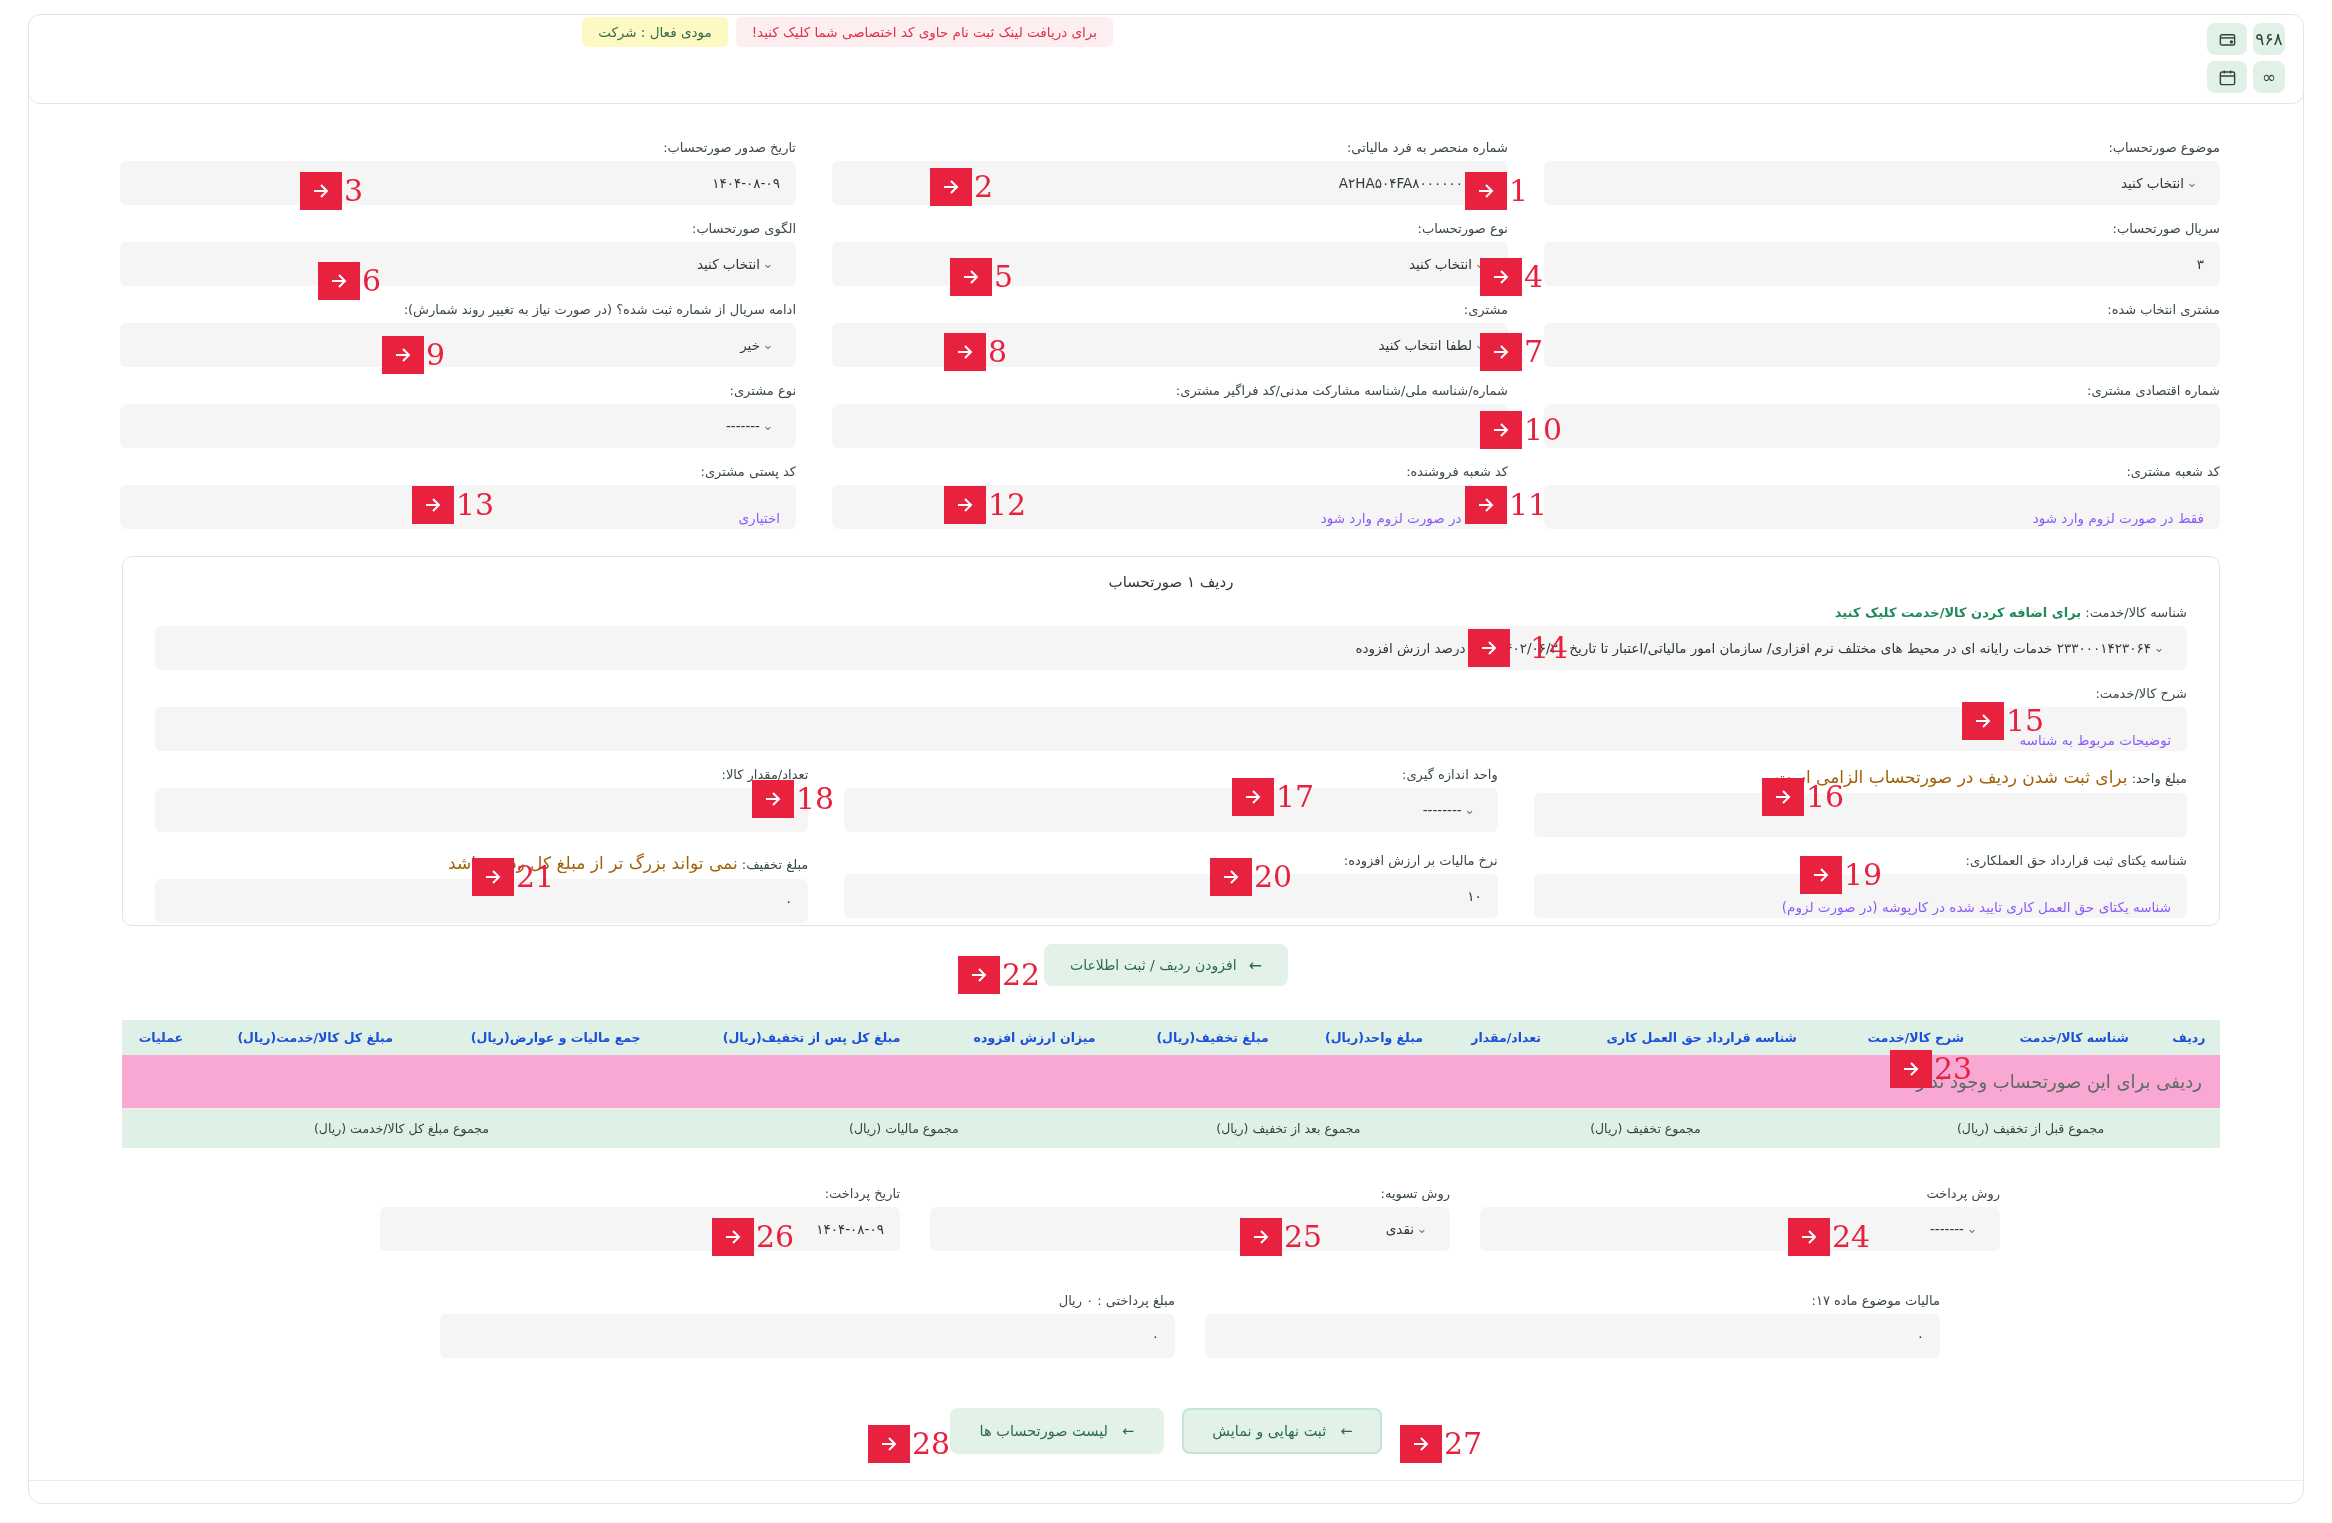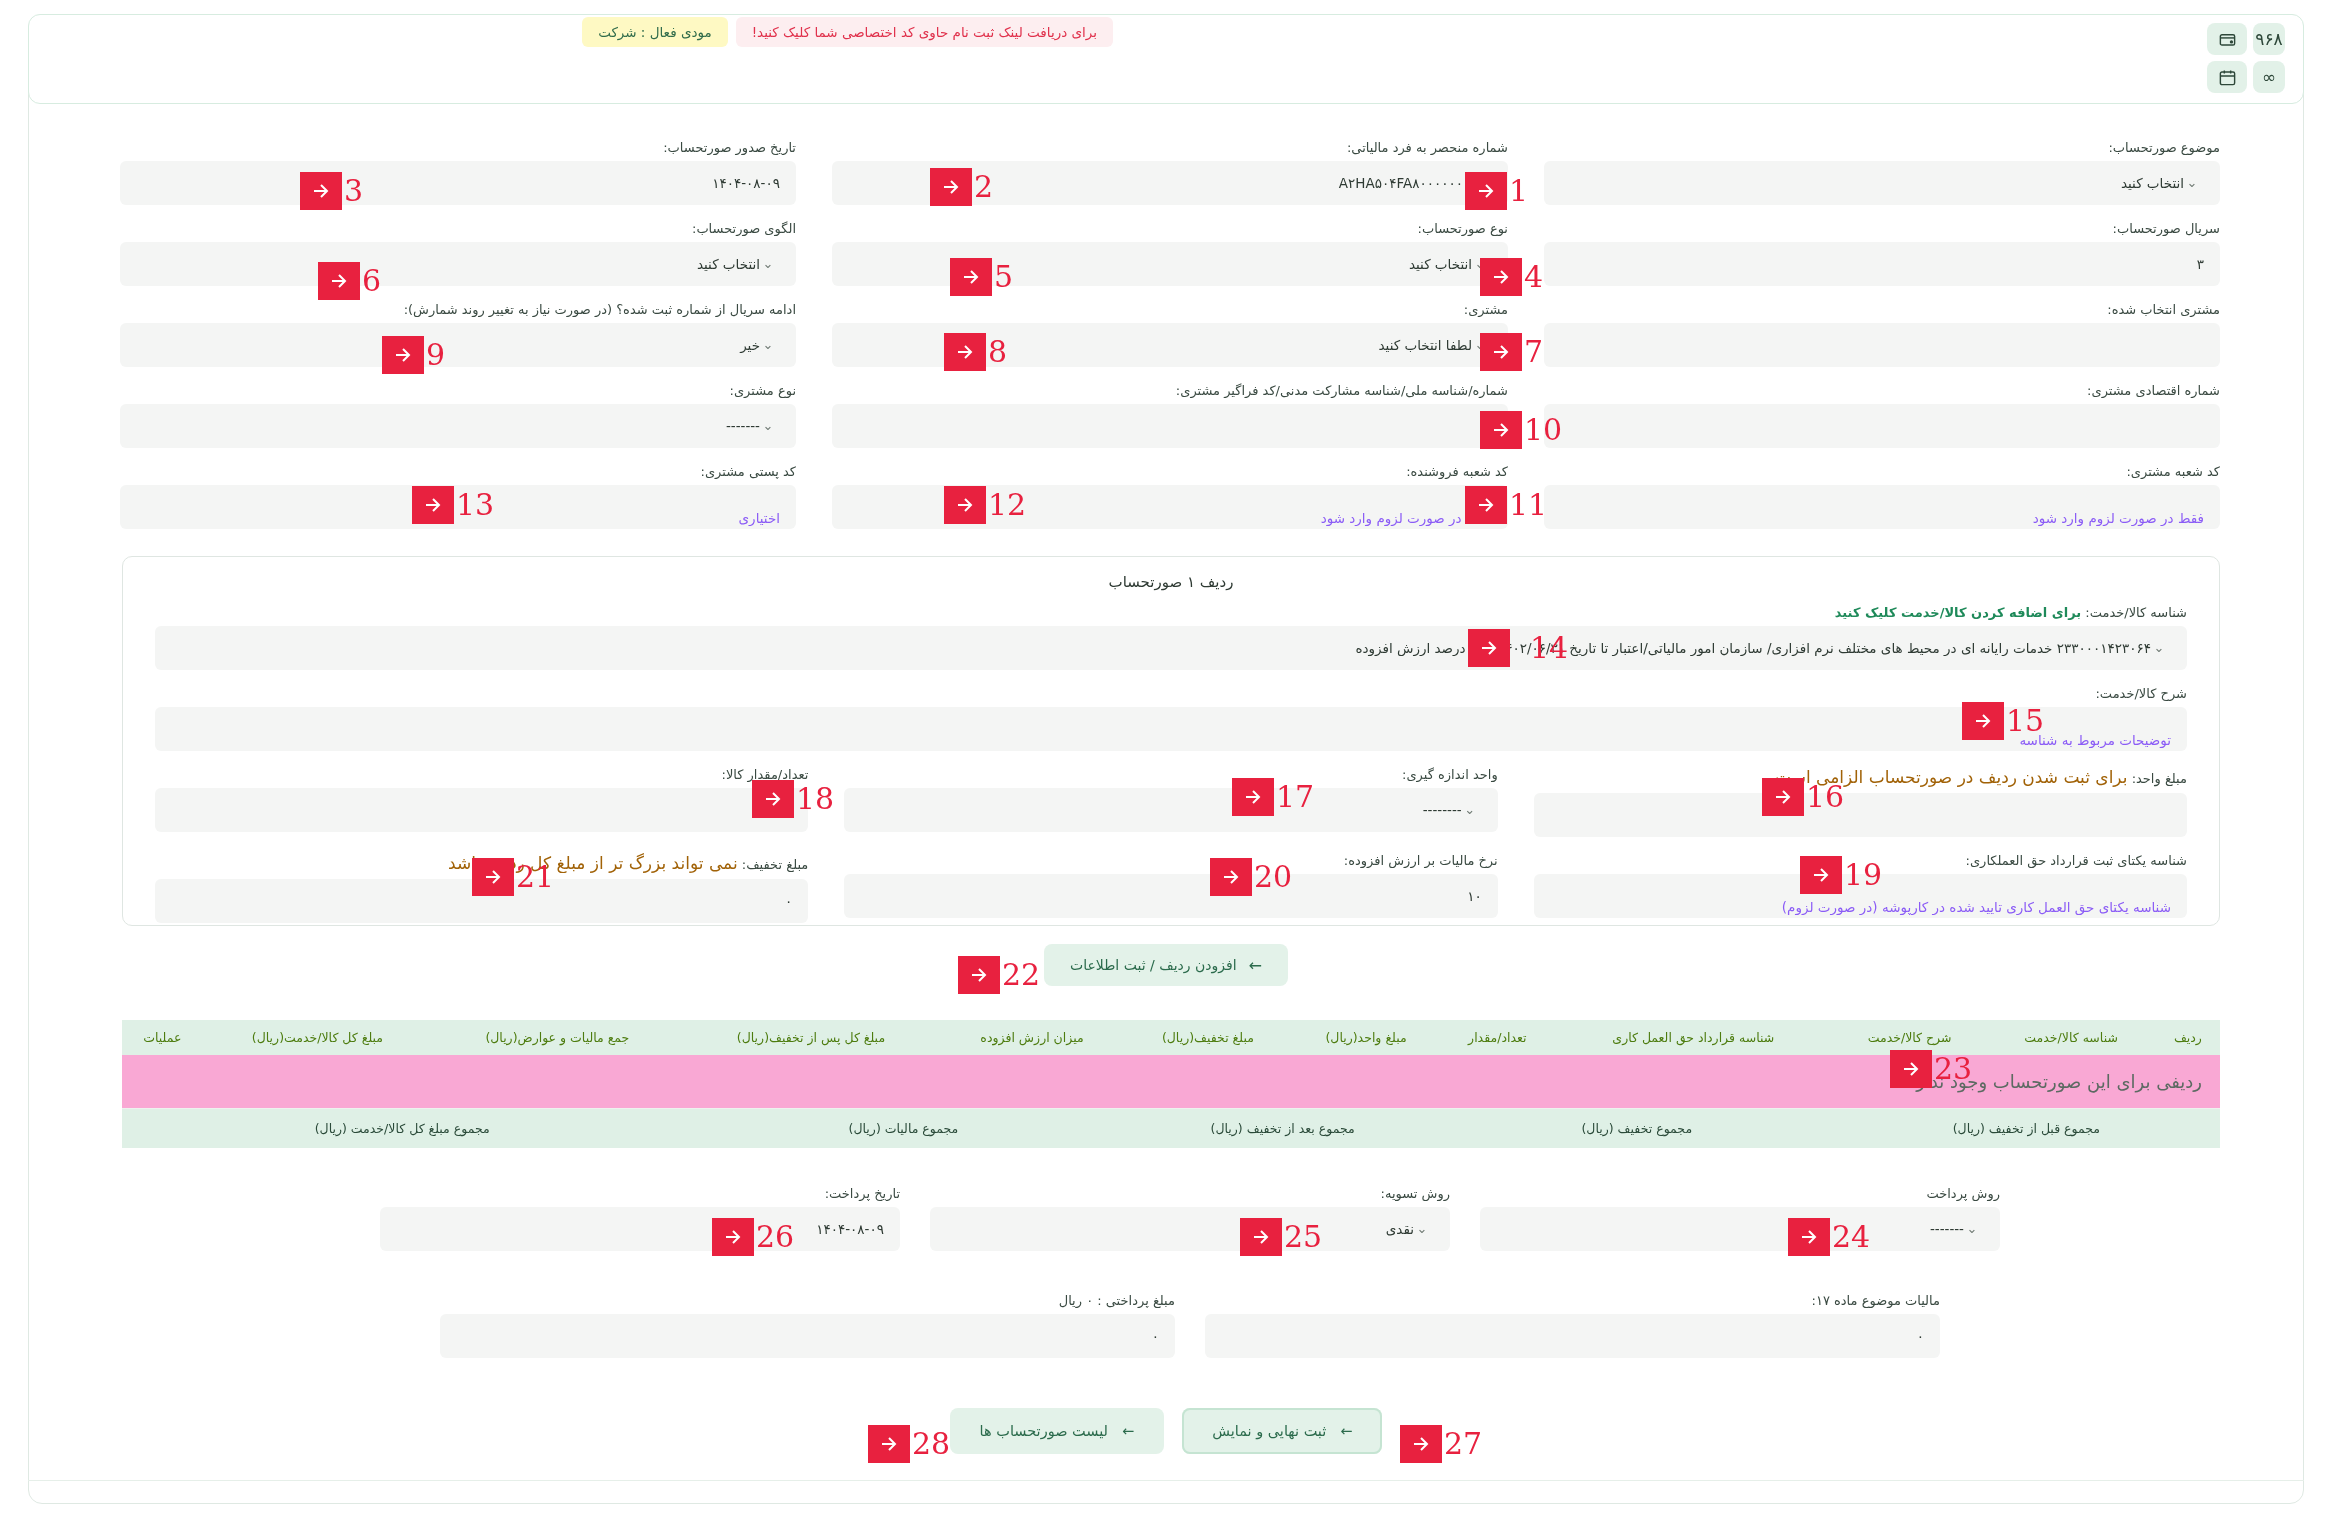--- a/index.html
+++ b/index.html
@@ -156,23 +156,23 @@
   }
   .btn-add .ar { font-size: 16px; }
 
   
   .table-wrap {
     position: absolute; left: 122px; top: 1020px; width: 2098px;
   }
   table.inv { width: 100%; border-collapse: collapse; }
   table.inv thead th {
     background: #dff0e6;
-    color: #4d7c0f;
+    color: #1d4ed8;
     font-size: 12.5px;
-    font-weight: normal;
+    font-weight: bold;
     padding: 10px 6px;
     text-align: center;
     white-space: nowrap;
   }
   table.inv tbody td {
     background: #f9a8d4;
     font-size: 18px;
     color: #5c6a62;
     padding: 16px 8px;
     text-align: center;

